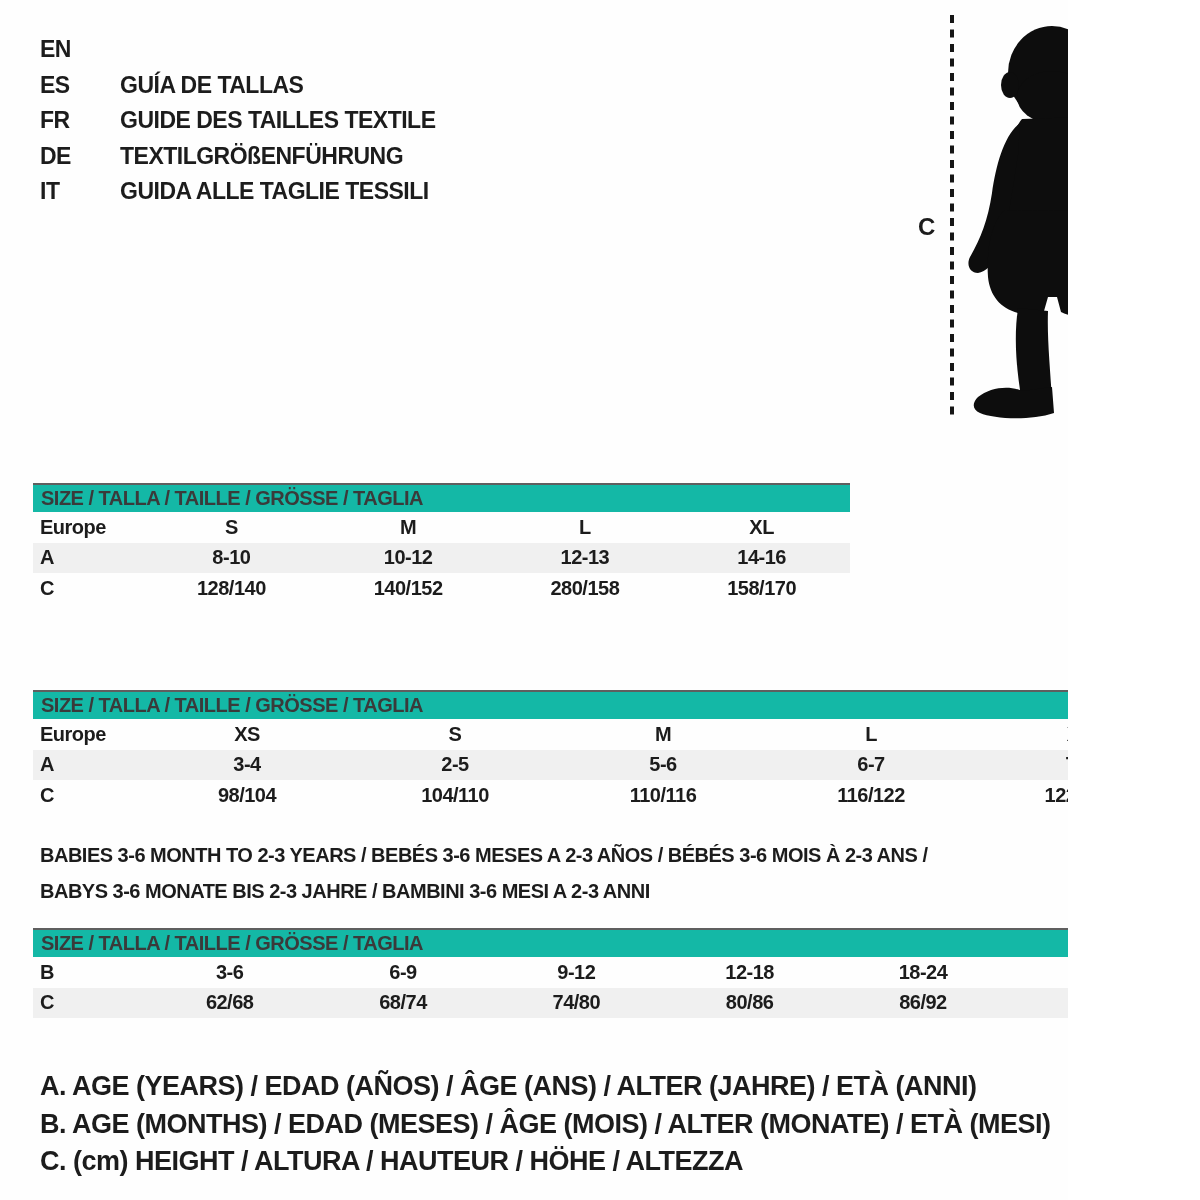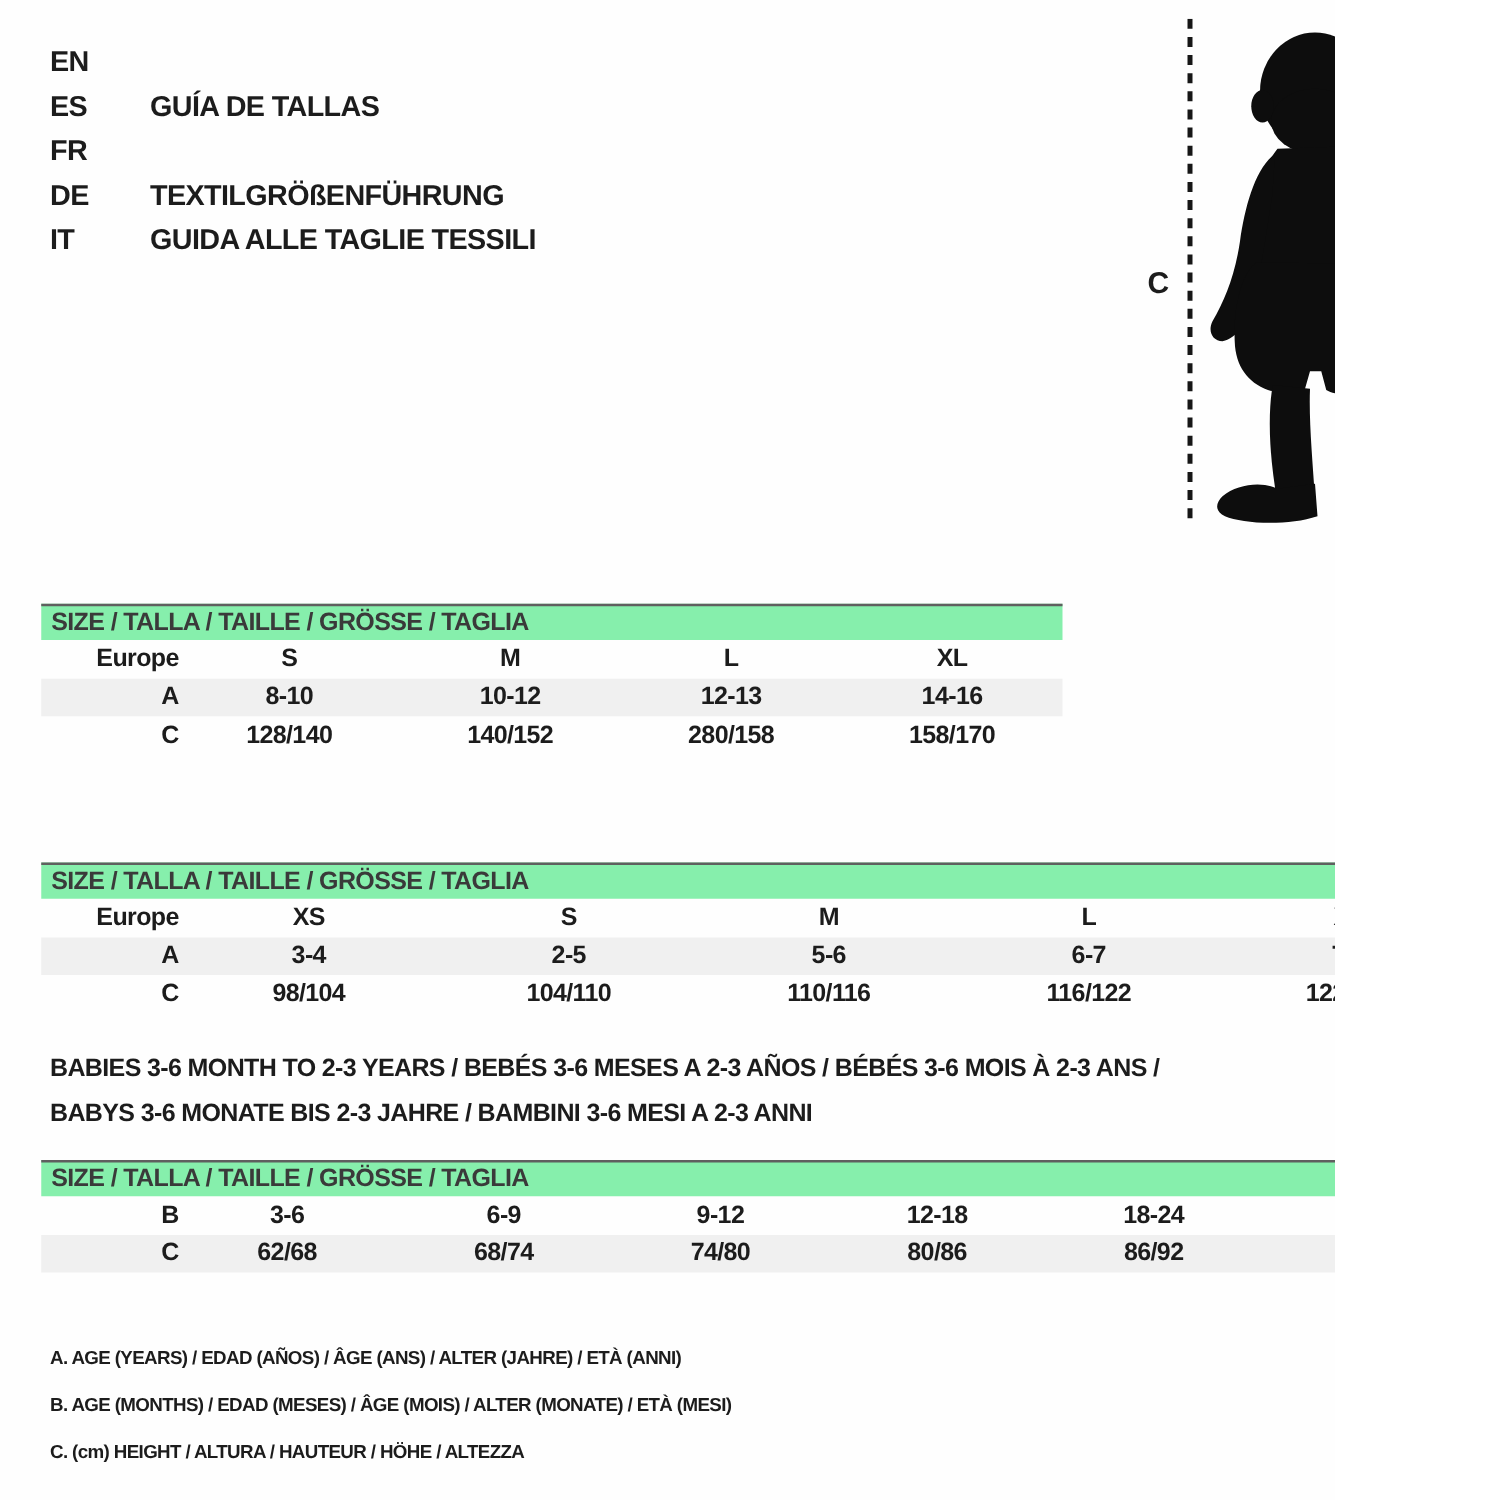--- a/index.html
+++ b/index.html
@@ -26,48 +26,49 @@
   .figure-label{position:absolute;left:18px;top:203px;font-size:24px;}
   .silhouette{position:absolute;left:60px;top:5px;}
 
   
   .sec-title{position:absolute;left:40px;font-size:20px;}
   .sub-small{font-size:13px;vertical-align:-4px;letter-spacing:-0.5px;}
 
   
   .sgtable{position:absolute;left:33px;}
   .size-bar{
-    height:27px;background:#86efac;border-top:2px solid #5f5f5f;
+    height:27px;background:#14b8a6;border-top:2px solid #5f5f5f;
     display:flex;align-items:center;padding-left:8px;
     font-size:20px;color:#3a3a3a;
   }
   .trow{display:flex;height:30.5px;align-items:center;font-size:20px;}
   .trow.shaded{background:#f0f0f0;}
-  .tlabel{width:110px;padding-left:7px;box-sizing:border-box;text-align:right;}
+  .tlabel{width:110px;padding-left:7px;box-sizing:border-box;}
   .tcell{flex:1;text-align:center;}
 
   
   .notes{position:absolute;left:40px;top:1068px;}
-  .note-line{height:37.5px;display:flex;align-items:center;font-size:15px;}
+  .note-line{height:37.5px;display:flex;align-items:center;font-size:27px;}
 </style>
 </head>
 <body>
 
 <div class="page">
 
   <div class="lang-block cond">
     <div class="lang-row">
       <span class="lang-code">EN</span>
     </div>
     <div class="lang-row">
       <span class="lang-code">ES</span>
       <span class="lang-title">GUÍA DE TALLAS</span>
     </div>
     <div class="lang-row">
       <span class="lang-code">FR</span>
+      <span class="lang-title">GUIDE DES TAILLES TEXTILE</span>
     </div>
     <div class="lang-row">
       <span class="lang-code">DE</span>
       <span class="lang-title">TEXTILGRÖßENFÜHRUNG</span>
     </div>
     <div class="lang-row">
       <span class="lang-code">IT</span>
       <span class="lang-title">GUIDA ALLE TAGLIE TESSILI</span>
     </div>
   </div>

